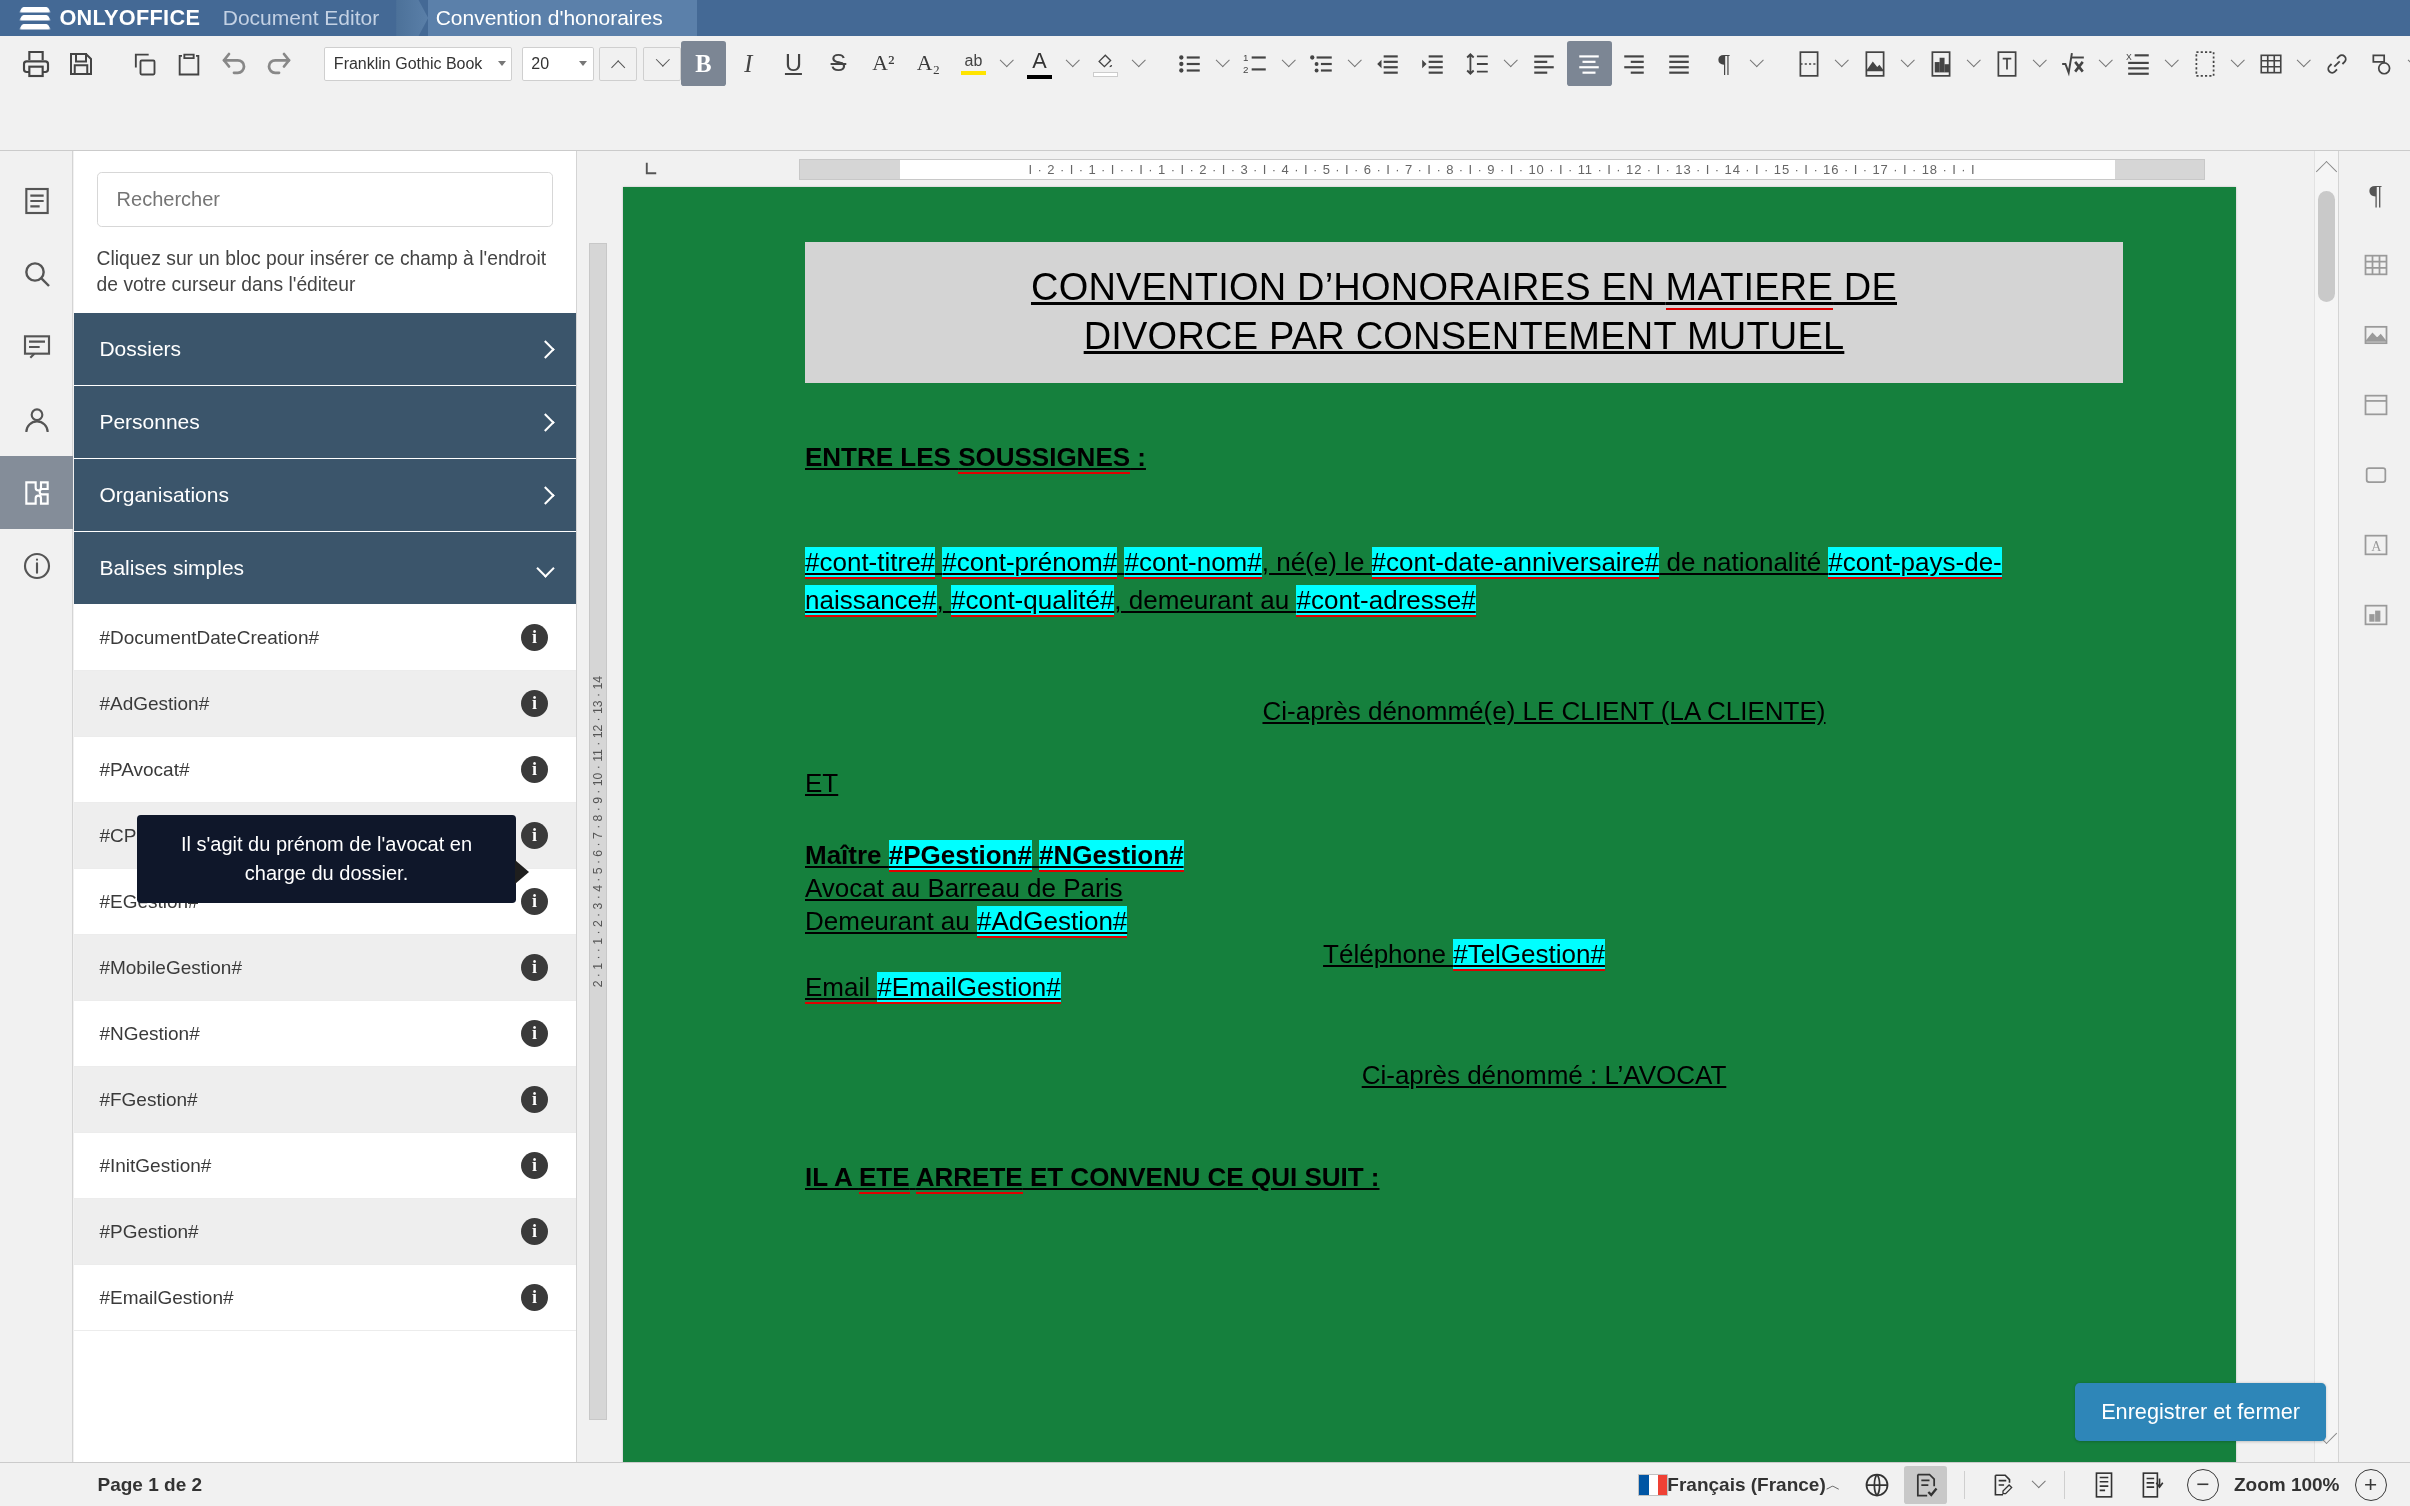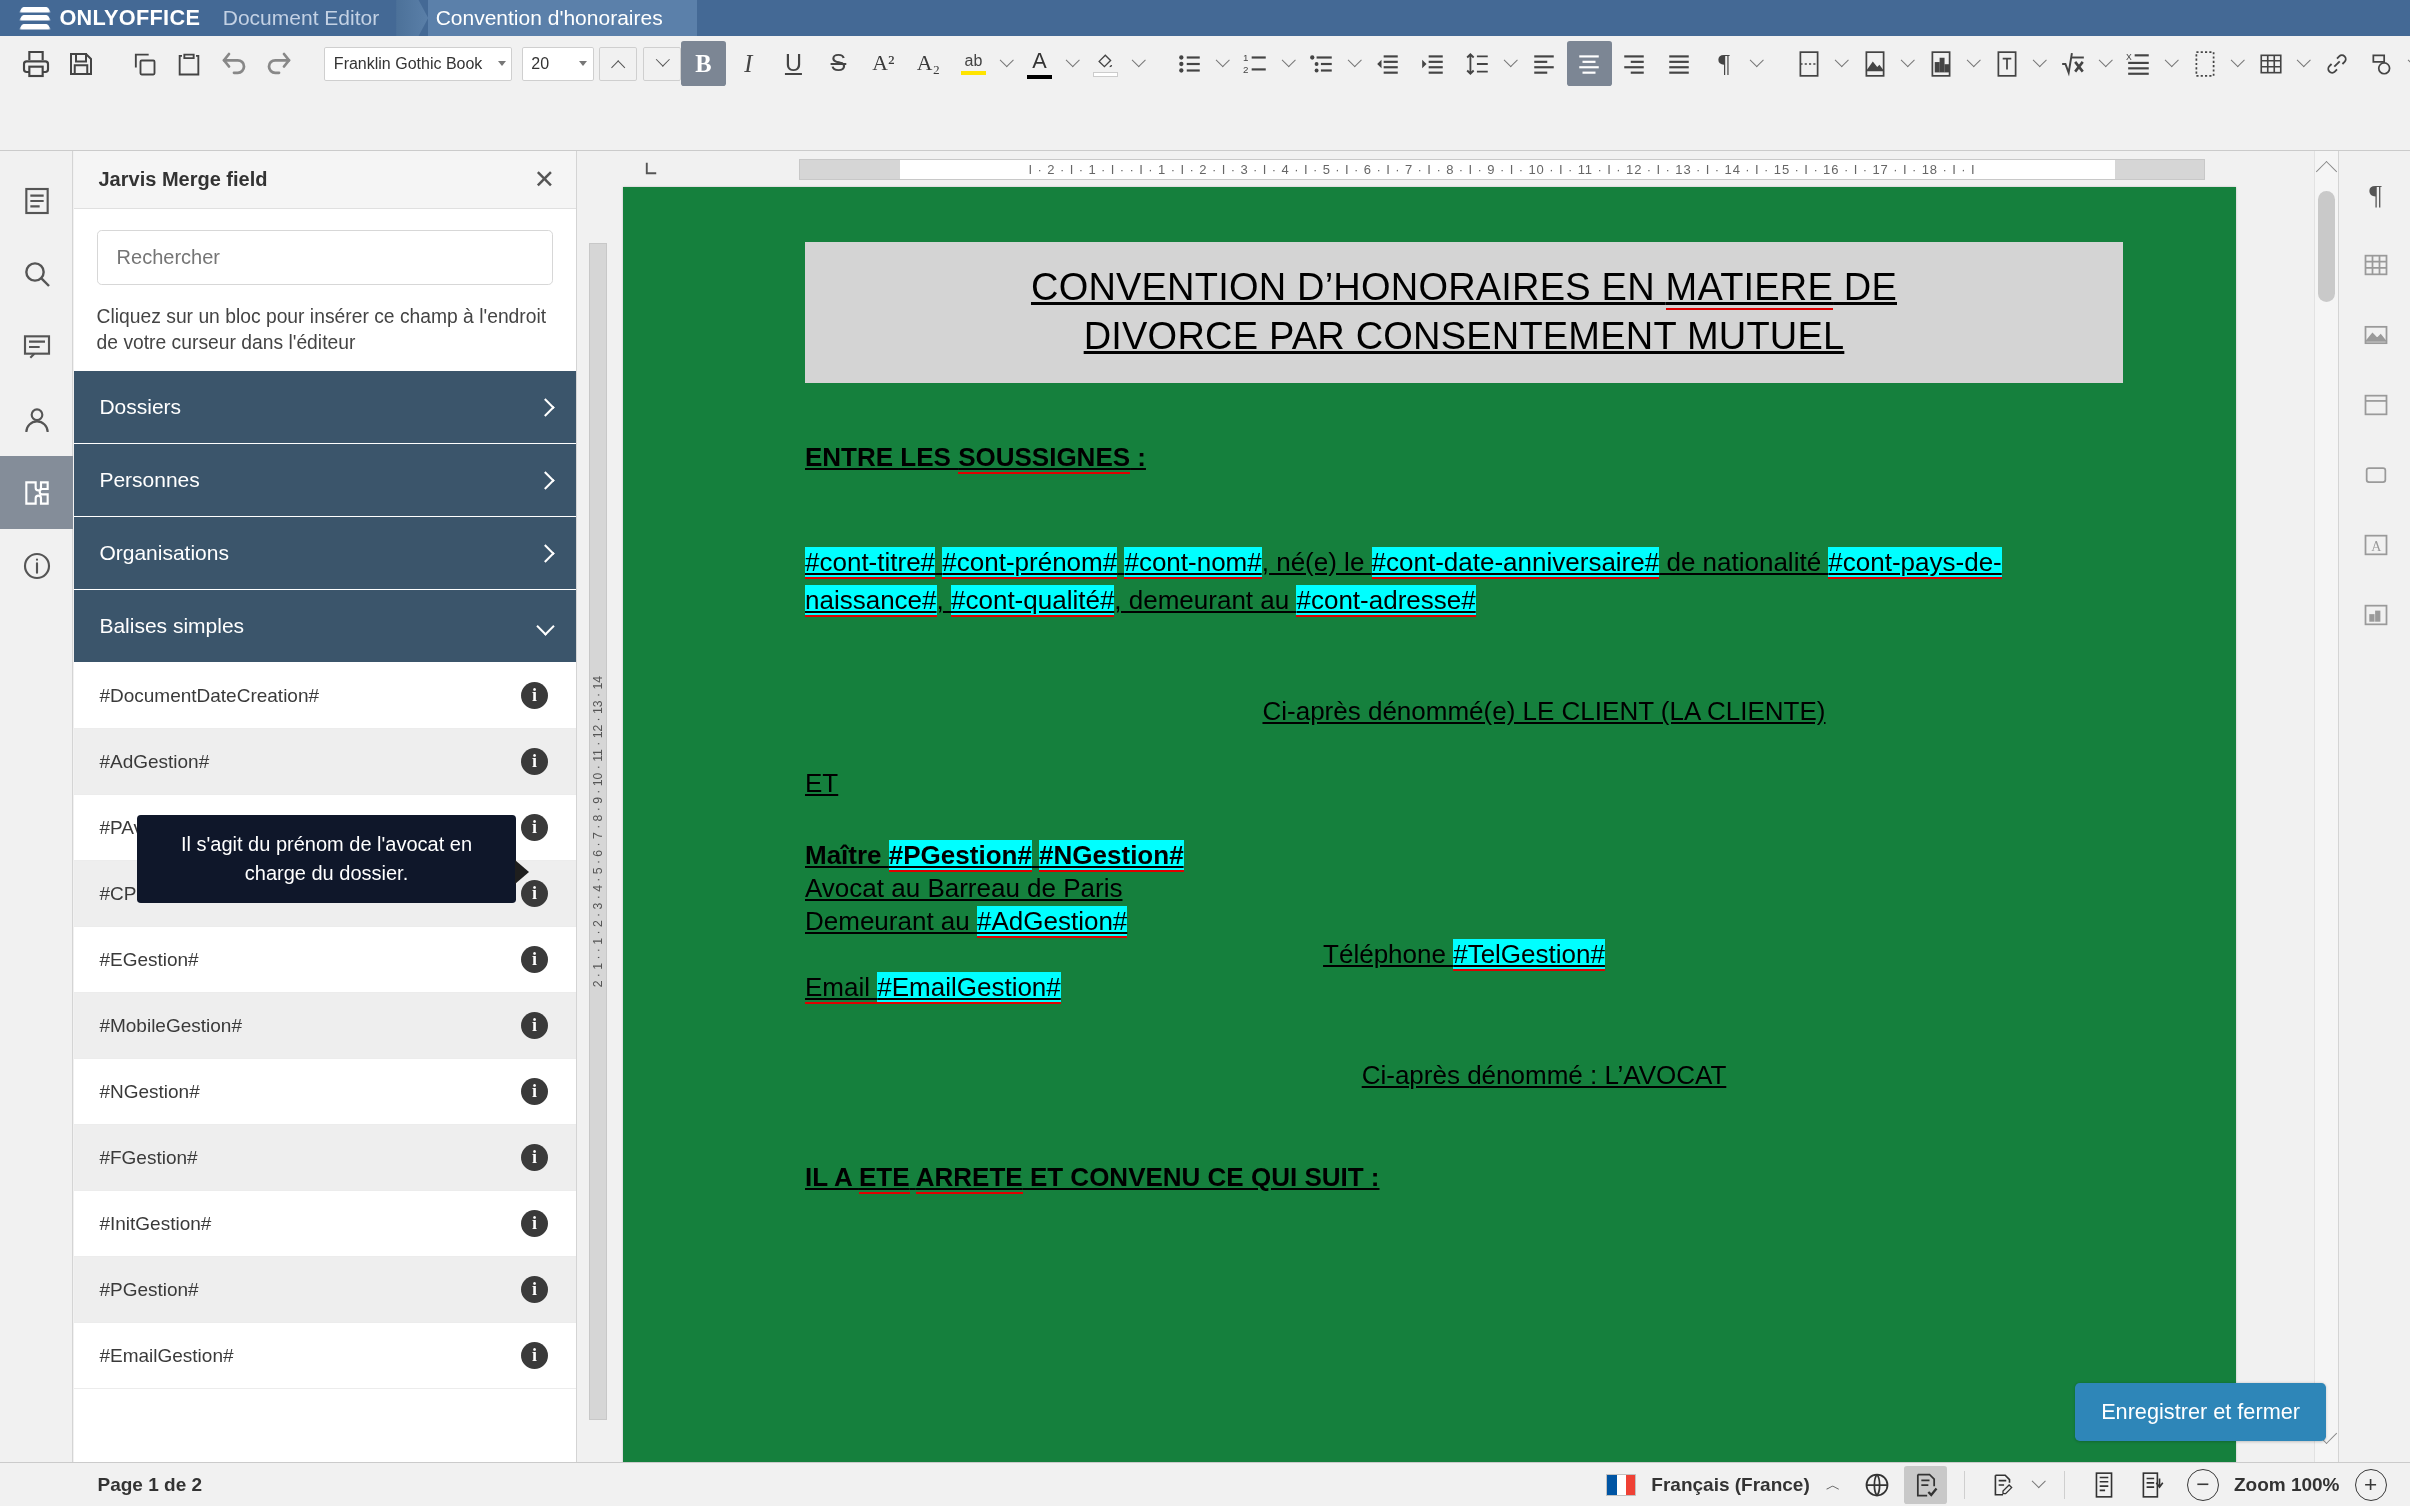--- a/index.html
+++ b/index.html
@@ -214,21 +214,21 @@
   .status {
     position:absolute; bottom:0; left:0; width:2411px; height:45px; background:#f1f1f1;
     border-top:0.9px solid #cbcbcb; display:flex; align-items:center; font-size:19px; color:#333;
   }
   .pagecount { margin-left: 73px; padding-left: 24.5px; font-weight:bold; }
   .status-right { margin-left:auto; display:flex; align-items:center; gap:5.6px; padding-right:24.5px; }
   .st-btn { width:43px;height:38px; display:flex;align-items:center;justify-content:center;color:#333;border-radius:2.8px;}
   .st-btn.active{ background:#c8c8c8; }
   .flag { width:28px;height:20px; display:flex; box-shadow:0 0 0 0.9px #bbb; }
   .flag i{flex:1;} .flag .f1{background:#0055a4;} .flag .f2{background:#fff;} .flag .f3{background:#ef4135;}
-  .lang { display:flex;align-items:center;gap:16px; margin-right:9.4px;}
+  .lang { display:flex;align-items:center;gap:0; margin-right:9.4px;}
   .circ { width:32px;height:32px;border:1.9px solid #3a3a3a;border-radius:50%;display:flex;align-items:center;justify-content:center;font-size:22.6px;color:#3a3a3a;line-height:1;}
   .statsep{ width:0.9px;height:28px;background:#cfcfcf;margin:0 11.3px;}
 </style>
 </head>
 <body>
 
 <div class="app">
 
   <div class="titlebar">
     <div class="logo-wrap">
@@ -683,24 +683,20 @@
     </div>
     <div class="rail-btn">
       <svg width="32" height="32" viewBox="0 0 24 24" fill="none" stroke="currentColor" stroke-width="1.6">
           <circle cx="12" cy="12" r="9"></circle>
           <path d="M12 10v7M12 7.2v.1" stroke-linecap="round"></path>
         </svg>
     </div>
   </div>
 
   <div class="panel">
-    <div class="panel-head">
-      <span class="panel-title">Jarvis Merge field</span>
-      <span class="panel-close">✕</span>
-    </div>
     <div class="panel-body">
       <div class="search-wrap">
         <input class="search-input" type="text" placeholder="Rechercher" style="">
       </div>
       <div class="hint">Cliquez sur un bloc pour insérer ce champ à l'endroit de votre curseur dans l'éditeur</div>
 
       <div class="grp">
         <span>Dossiers</span>
         <i class="arrow-r"></i>
       </div>

